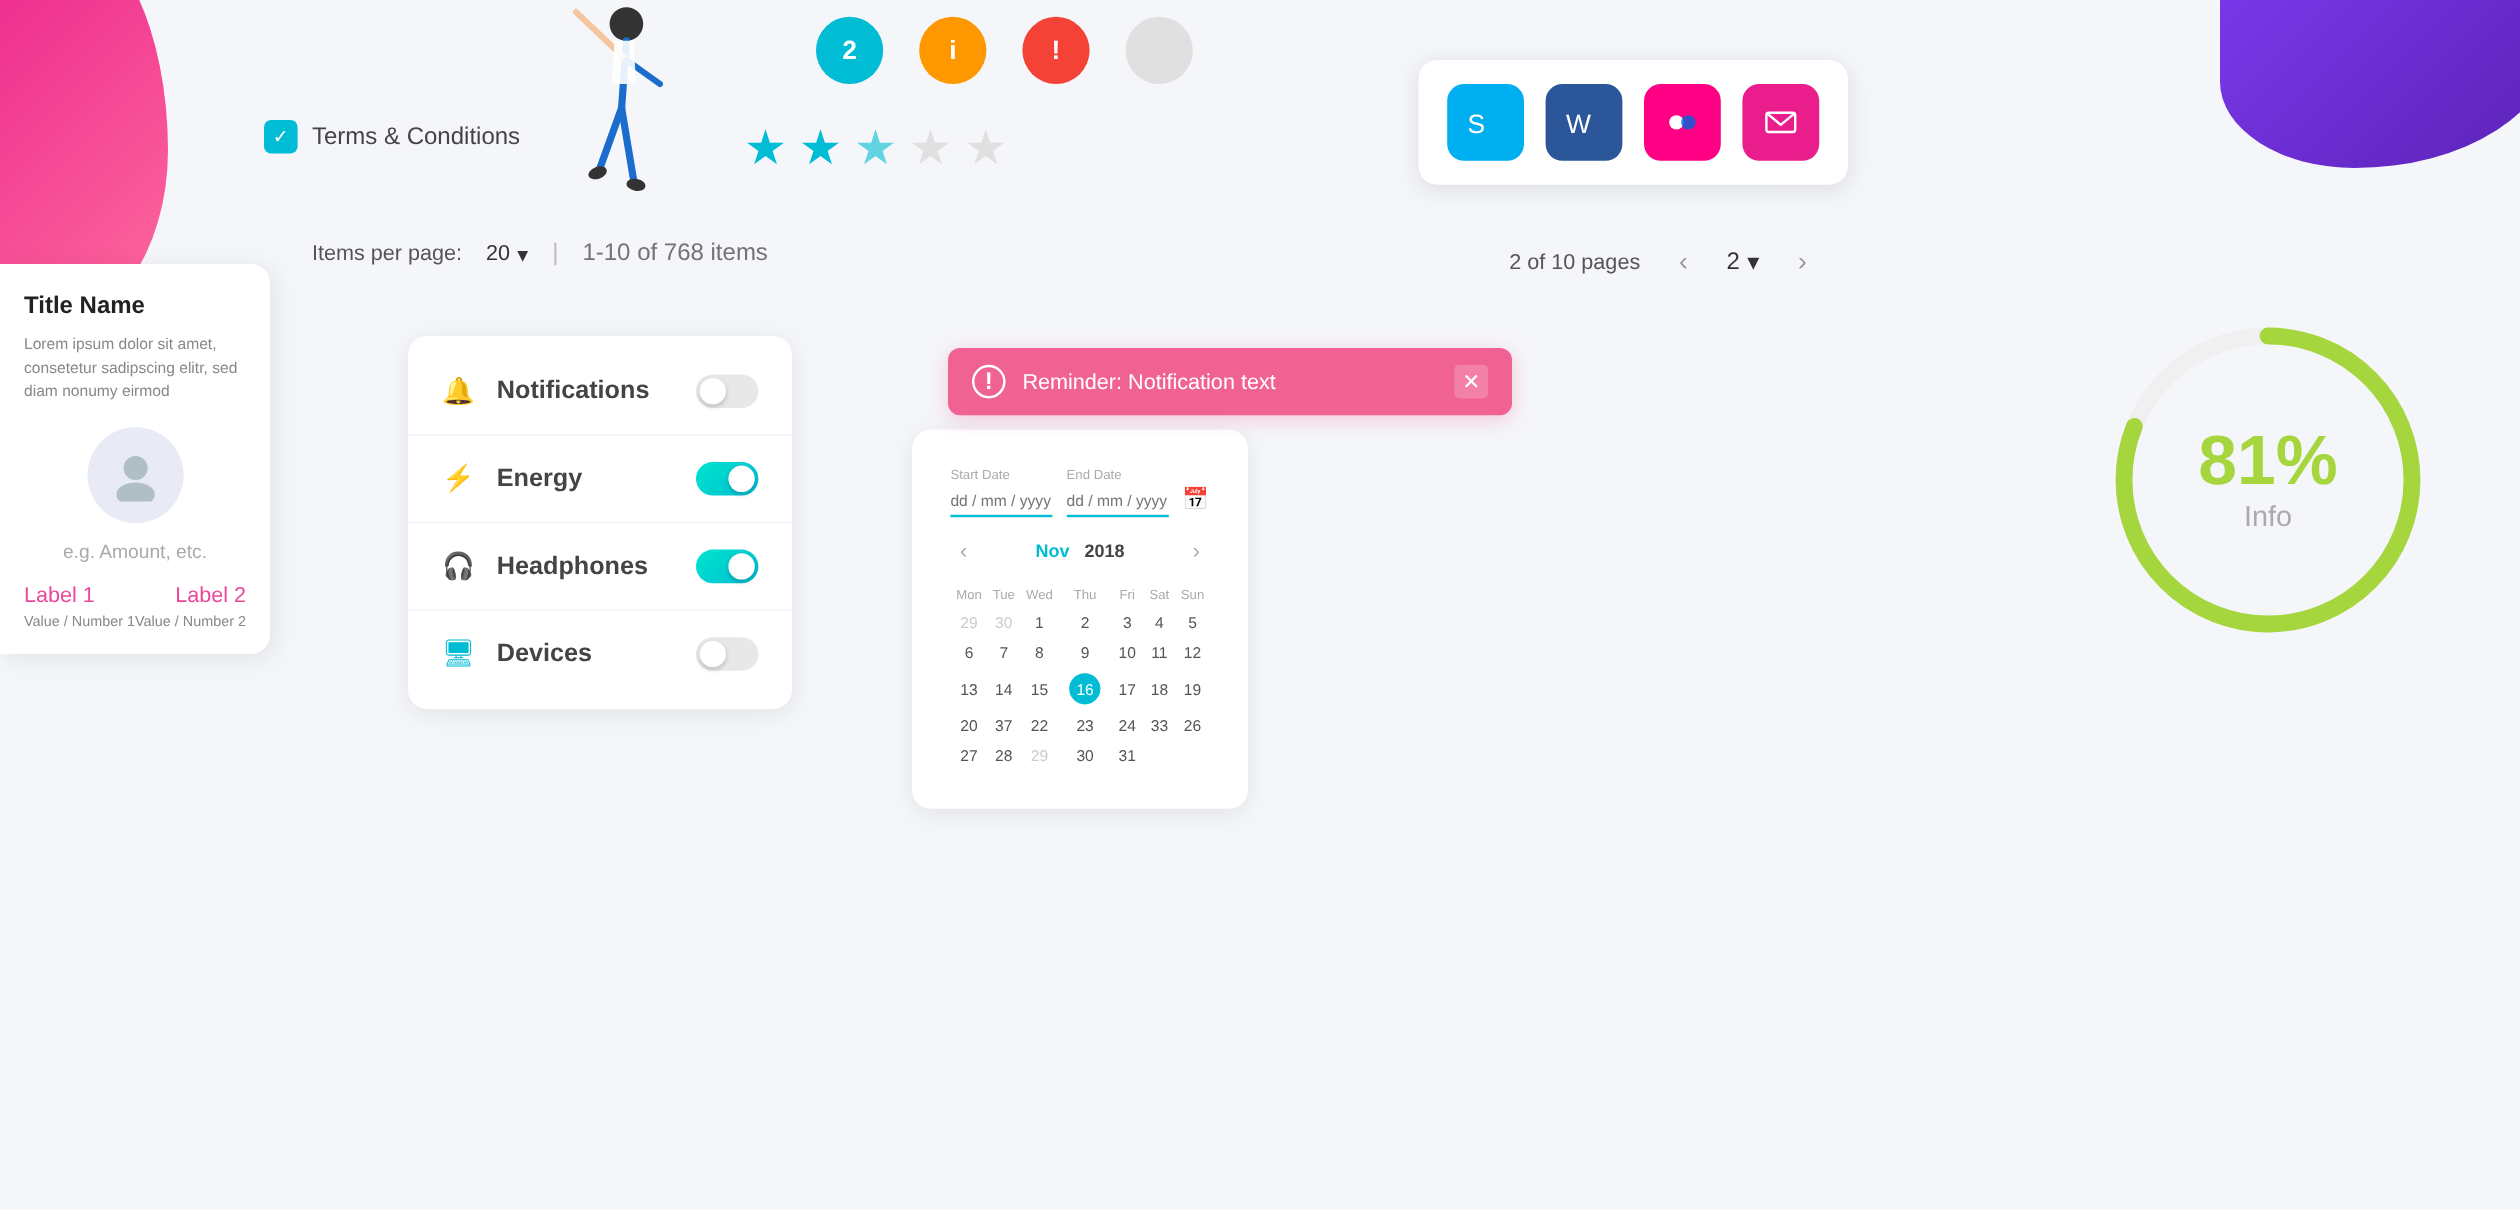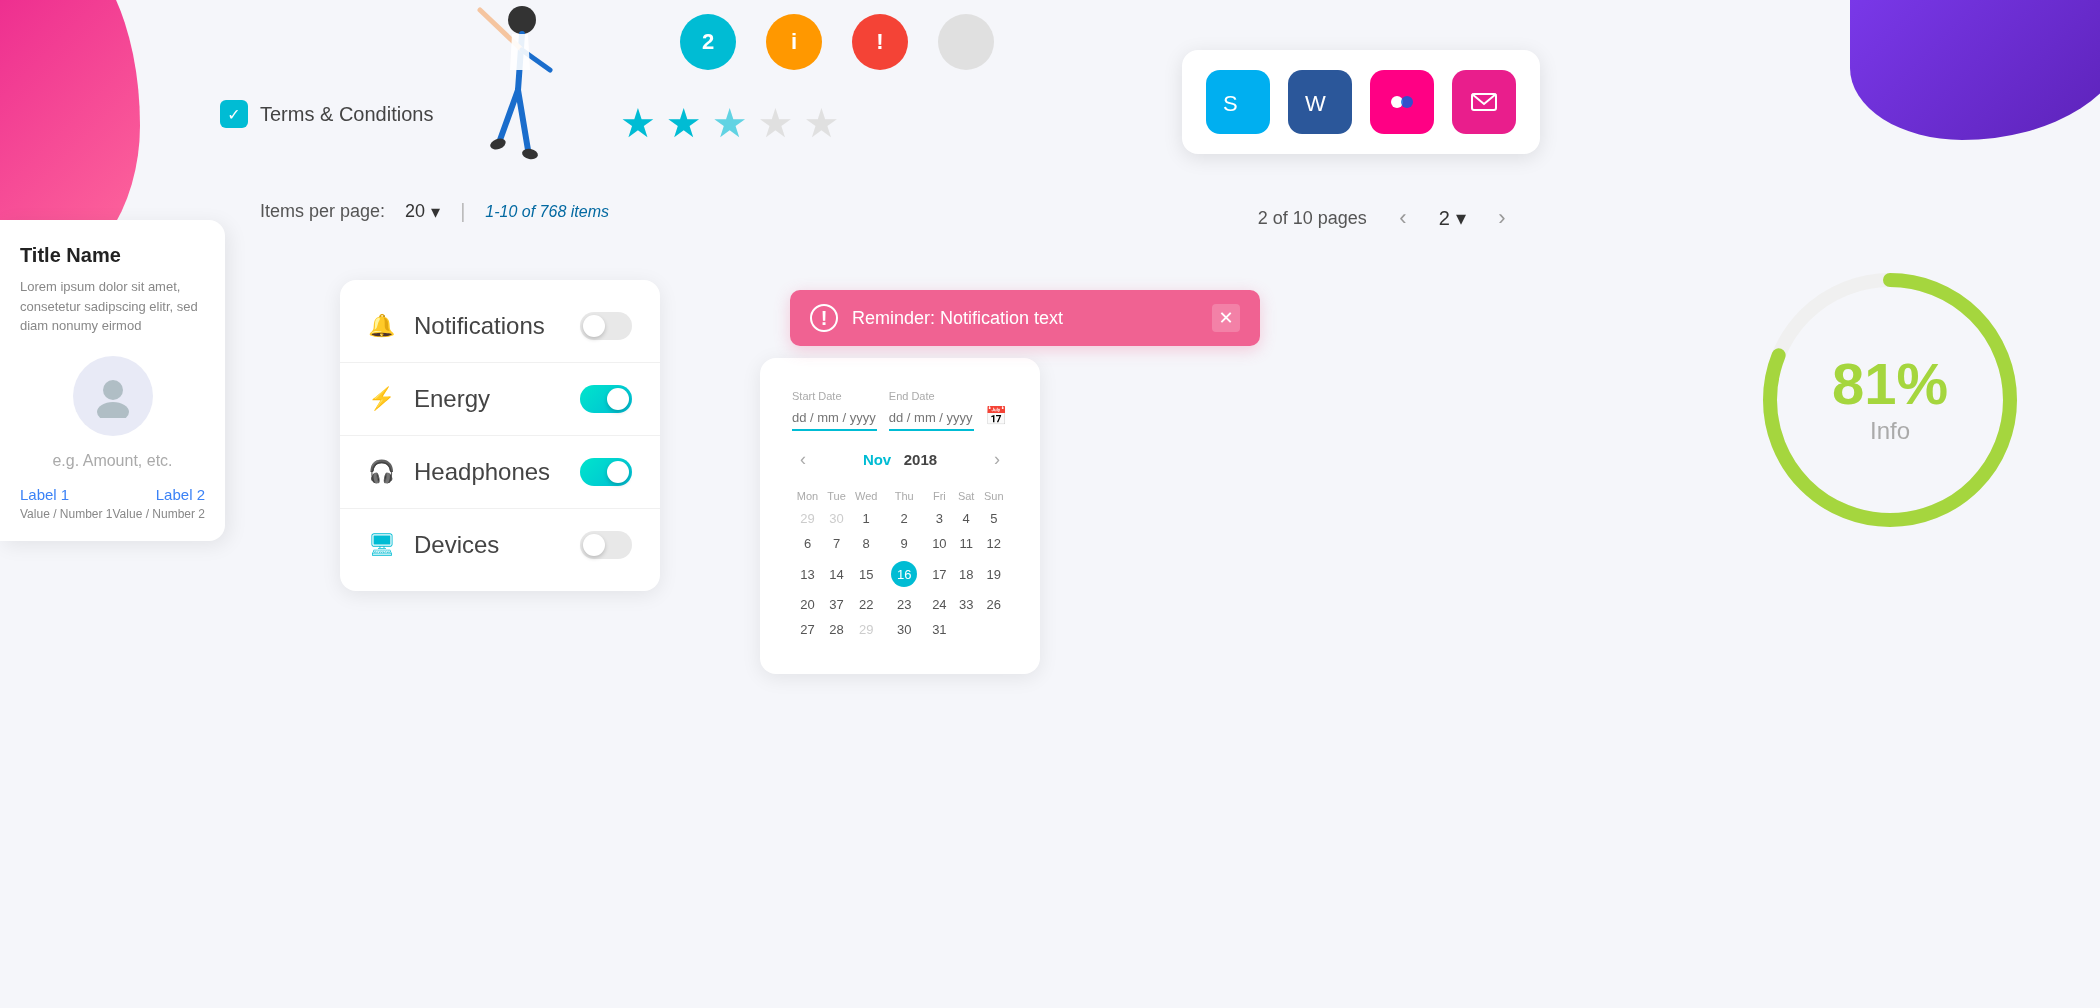--- a/index.html
+++ b/index.html
@@ -116,21 +116,21 @@
     }
     .items-select {
       display: flex;
       align-items: center;
       gap: 6px;
       font-size: 18px;
       color: #333;
       font-weight: 500;
     }
     .items-sep { color: #bbb; font-size: 20px; }
-    .items-count { color: #0369a1; font-size: 16px; font-style: italic; }
+    .items-count { color: #737373; font-size: 20px; }
 
     
     .pagination-area {
       position: absolute;
       top: 200px;
       right: 580px;
       display: flex;
       align-items: center;
       gap: 18px;
       z-index: 2;
@@ -197,22 +197,22 @@
     }
     .card-amount {
       text-align: center;
       font-size: 16px;
       color: #aaa;
       margin-bottom: 16px;
     }
     .card-labels {
       display: flex;
       justify-content: space-between;
-      font-size: 15px;
-      color: #3b82f6;
+      font-size: 18px;
+      color: #ec4899;
       margin-bottom: 4px;
     }
     .card-values {
       display: flex;
       justify-content: space-between;
       font-size: 12px;
       color: #888;
       font-weight: 500;
     }
 
@@ -240,23 +240,23 @@
       font-size: 22px;
       width: 28px;
       text-align: center;
     }
     .setting-icon-bell { color: #00bcd4; }
     .setting-icon-bolt { color: #00bcd4; }
     .setting-icon-headphones { color: #00bcd4; }
     .setting-icon-monitor { color: #00bcd4; }
     .setting-label {
       flex: 1;
-      font-size: 24px;
+      font-size: 21px;
       color: #444;
-      font-weight: 400;
+      font-weight: 700;
     }
     
     .toggle {
       width: 52px;
       height: 28px;
       border-radius: 14px;
       position: relative;
       cursor: pointer;
     }
     .toggle-off { background: #e8e8e8; }

